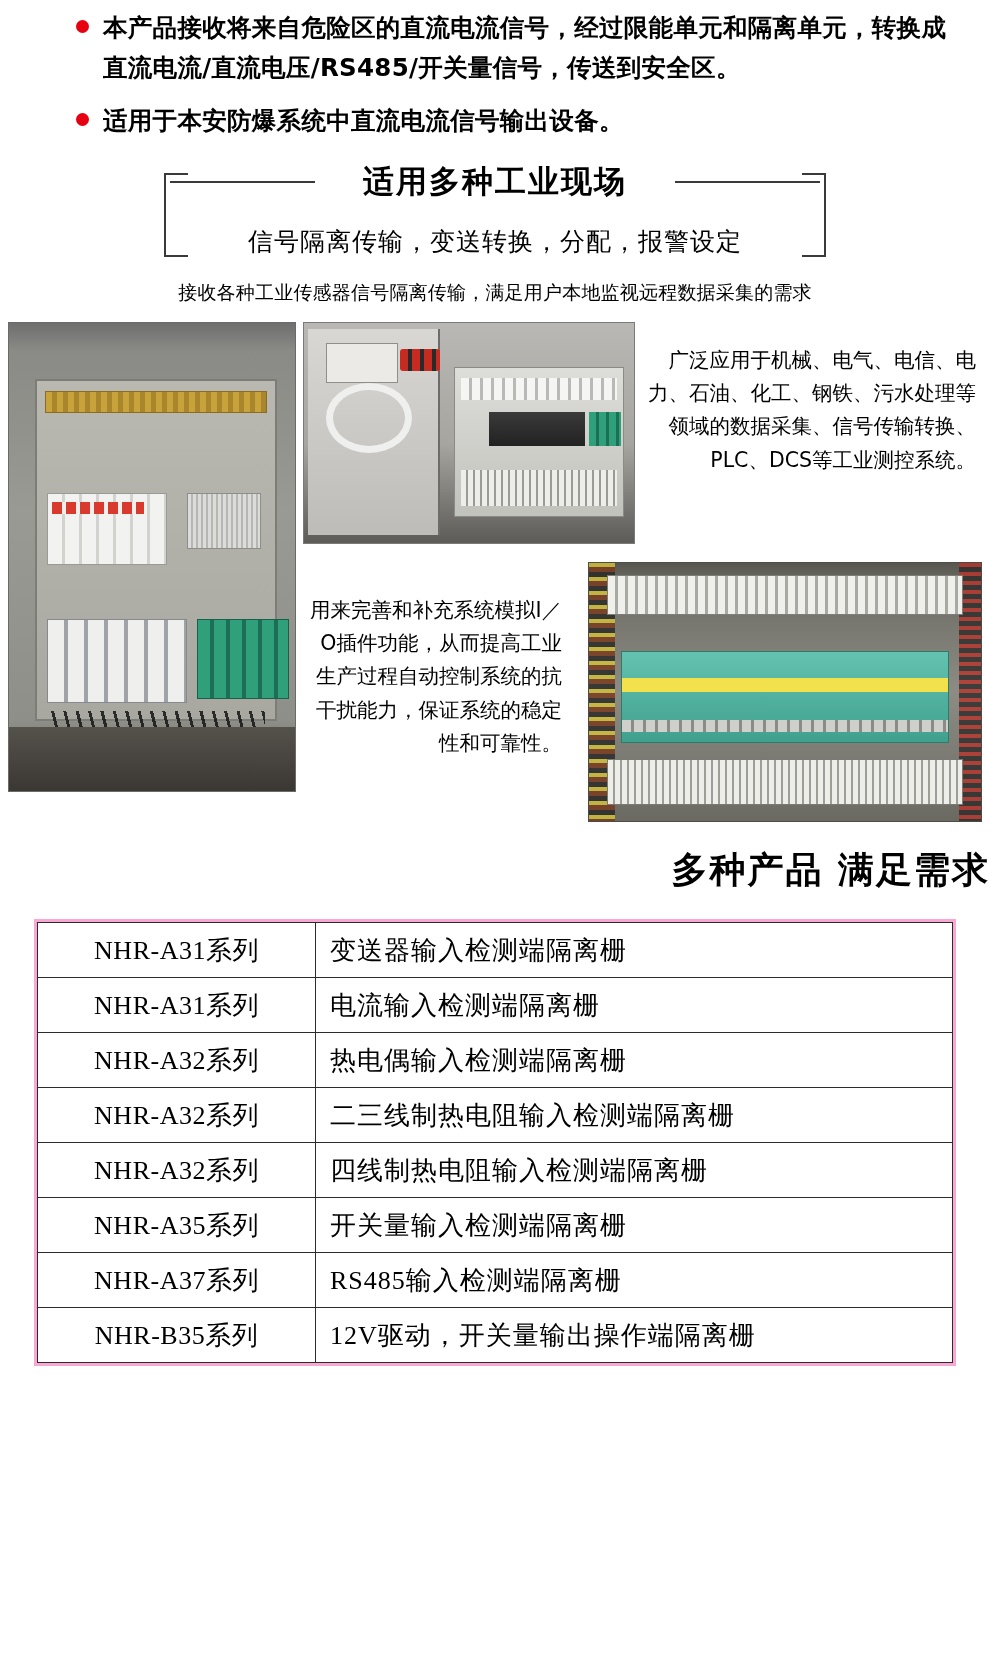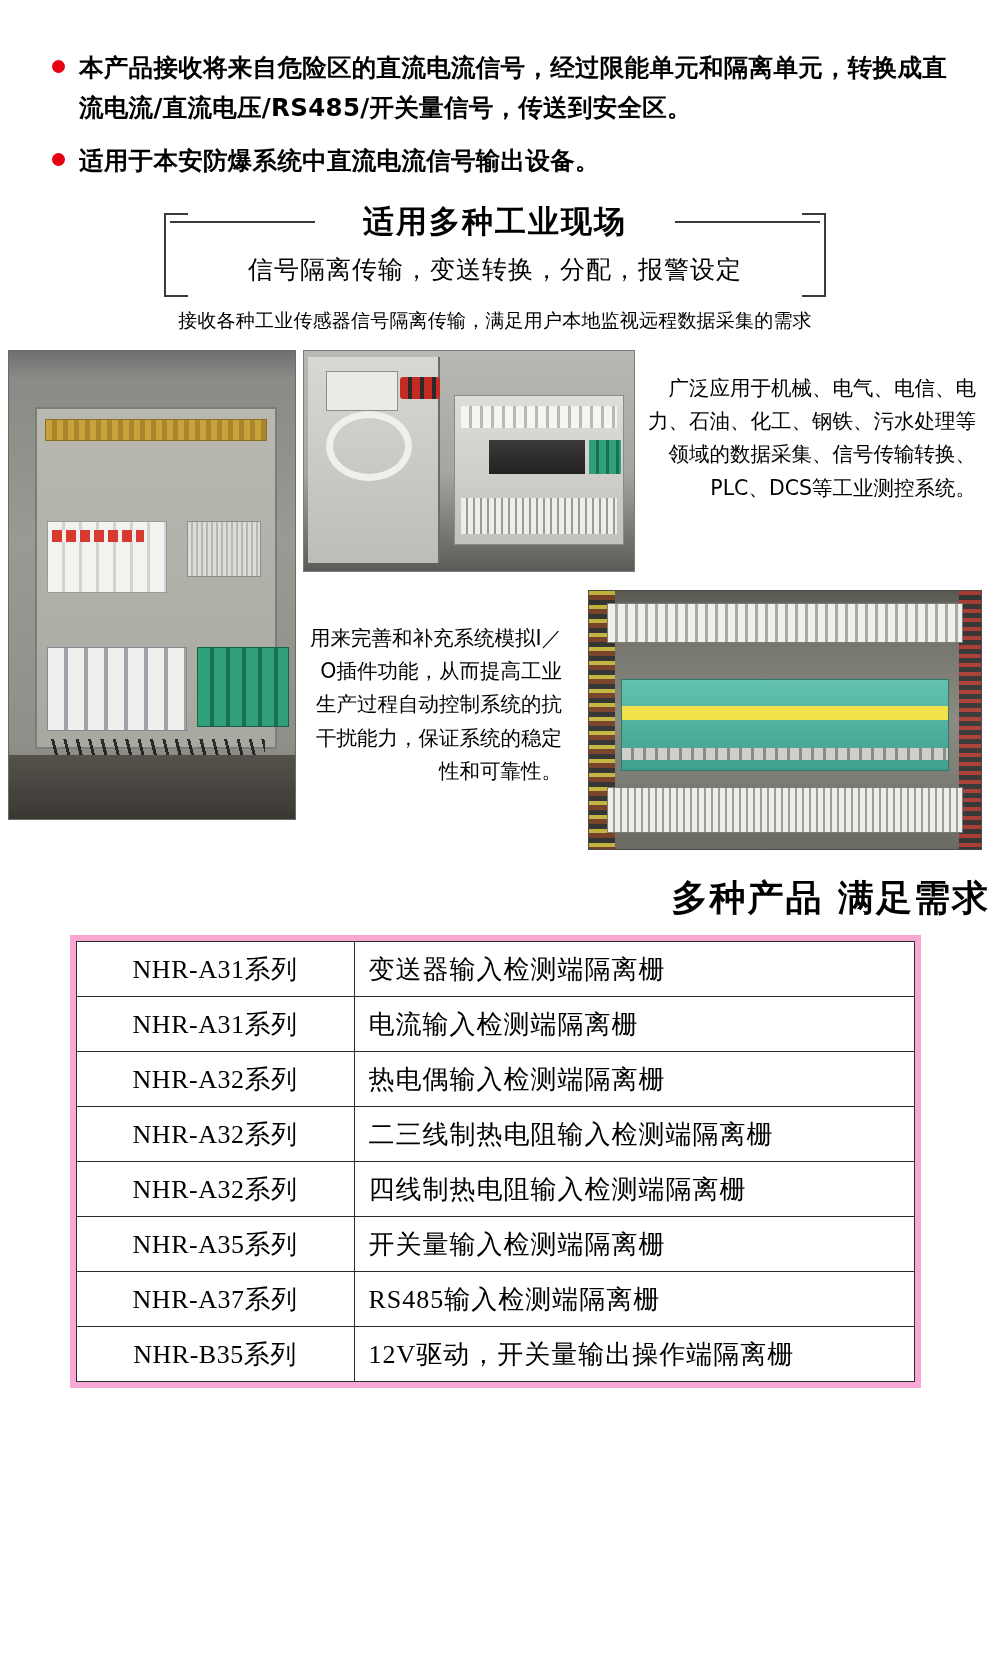--- a/index.html
+++ b/index.html
@@ -11,22 +11,21 @@
   body {
     width: 990px;
     min-height: 1673px;
     font-family: "Liberation Serif", "DejaVu Serif", serif;
     color: #1a1a1a;
     position: relative;
   }
 
   
   .bullets {
-    padding: 8px 34px 0 52px;
-    margin-top: 40px;
+    padding: 8px 34px 0 76px;
   }
   .bullet-row {
     display: flex;
     align-items: flex-start;
     margin-bottom: 14px;
   }
   .bullet-dot {
     flex: 0 0 auto;
     width: 13px;
     height: 13px;
@@ -94,21 +93,21 @@
     right: -6px;
     border-right: 2px solid #3a3a3a;
     border-top: 2px solid #3a3a3a;
     border-bottom: 2px solid #3a3a3a;
   }
   .heading-sub {
     text-align: center;
     font-size: 25px;
     font-family: "DejaVu Sans", "Liberation Sans", sans-serif;
     letter-spacing: 1px;
-    margin-top: 8px;
+    margin-top: 20px;
     color: #000;
   }
   .heading-desc {
     text-align: center;
     font-size: 19px;
     font-family: "DejaVu Sans", "Liberation Sans", sans-serif;
     margin-top: 18px;
     color: #000;
     letter-spacing: 0.2px;
   }
@@ -286,23 +285,23 @@
     font-family: "DejaVu Sans", "Liberation Sans", sans-serif;
     font-weight: 700;
     font-size: 36px;
     letter-spacing: 2px;
     margin-top: 24px;
     color: #000;
   }
 
   
   .table-wrap {
-    width: 851px;
-    margin: 12px auto 30px auto;
-    border: 6px solid #f9a8d4;
+    width: 922px;
+    margin: 24px auto 30px auto;
+    border: 3px solid #f9a8d4;
   }
   table.products {
     width: 100%;
     border-collapse: collapse;
   }
   table.products td {
     border: 1.5px solid #2b2b2b;
     height: 55px;
     font-size: 26px;
     padding: 0 14px;

